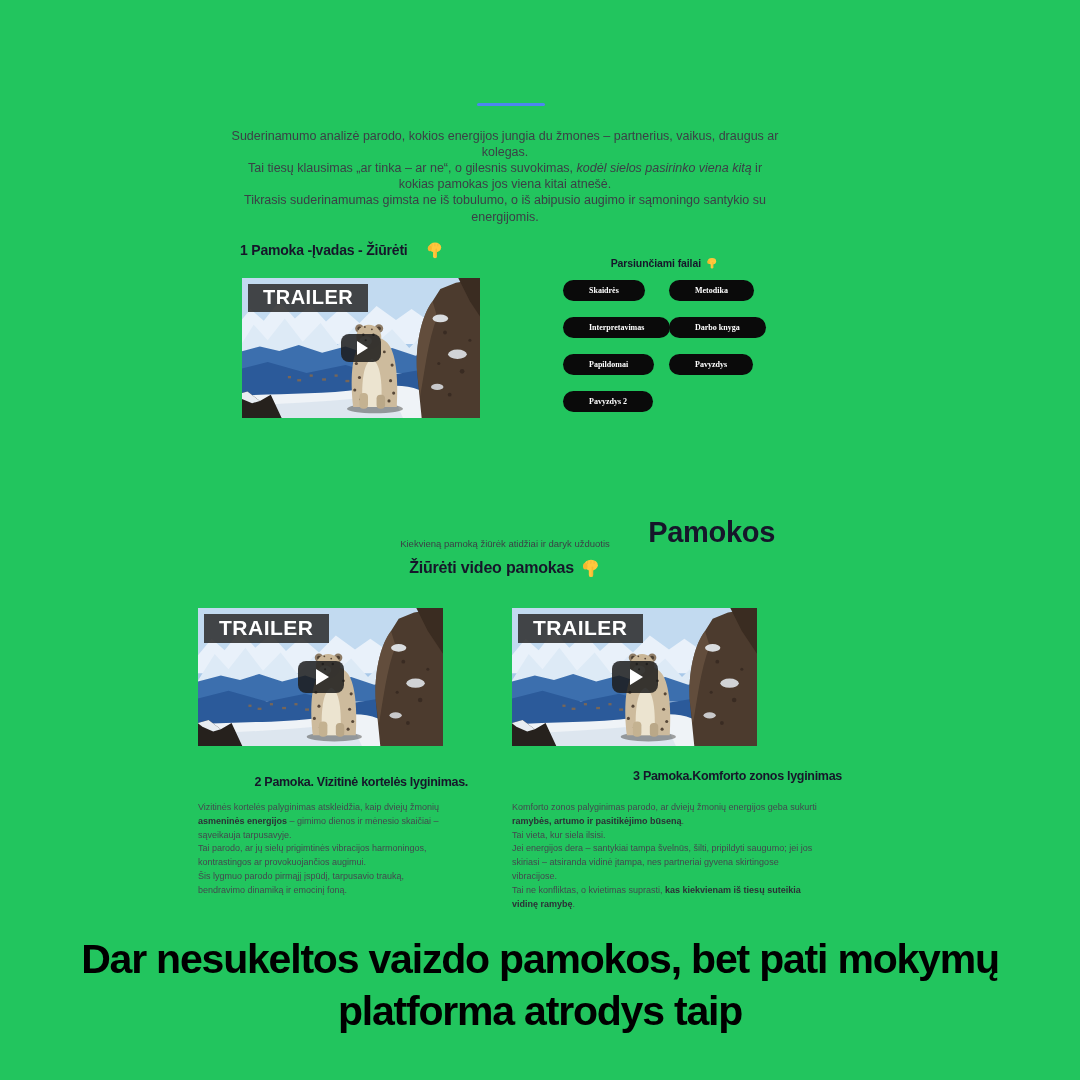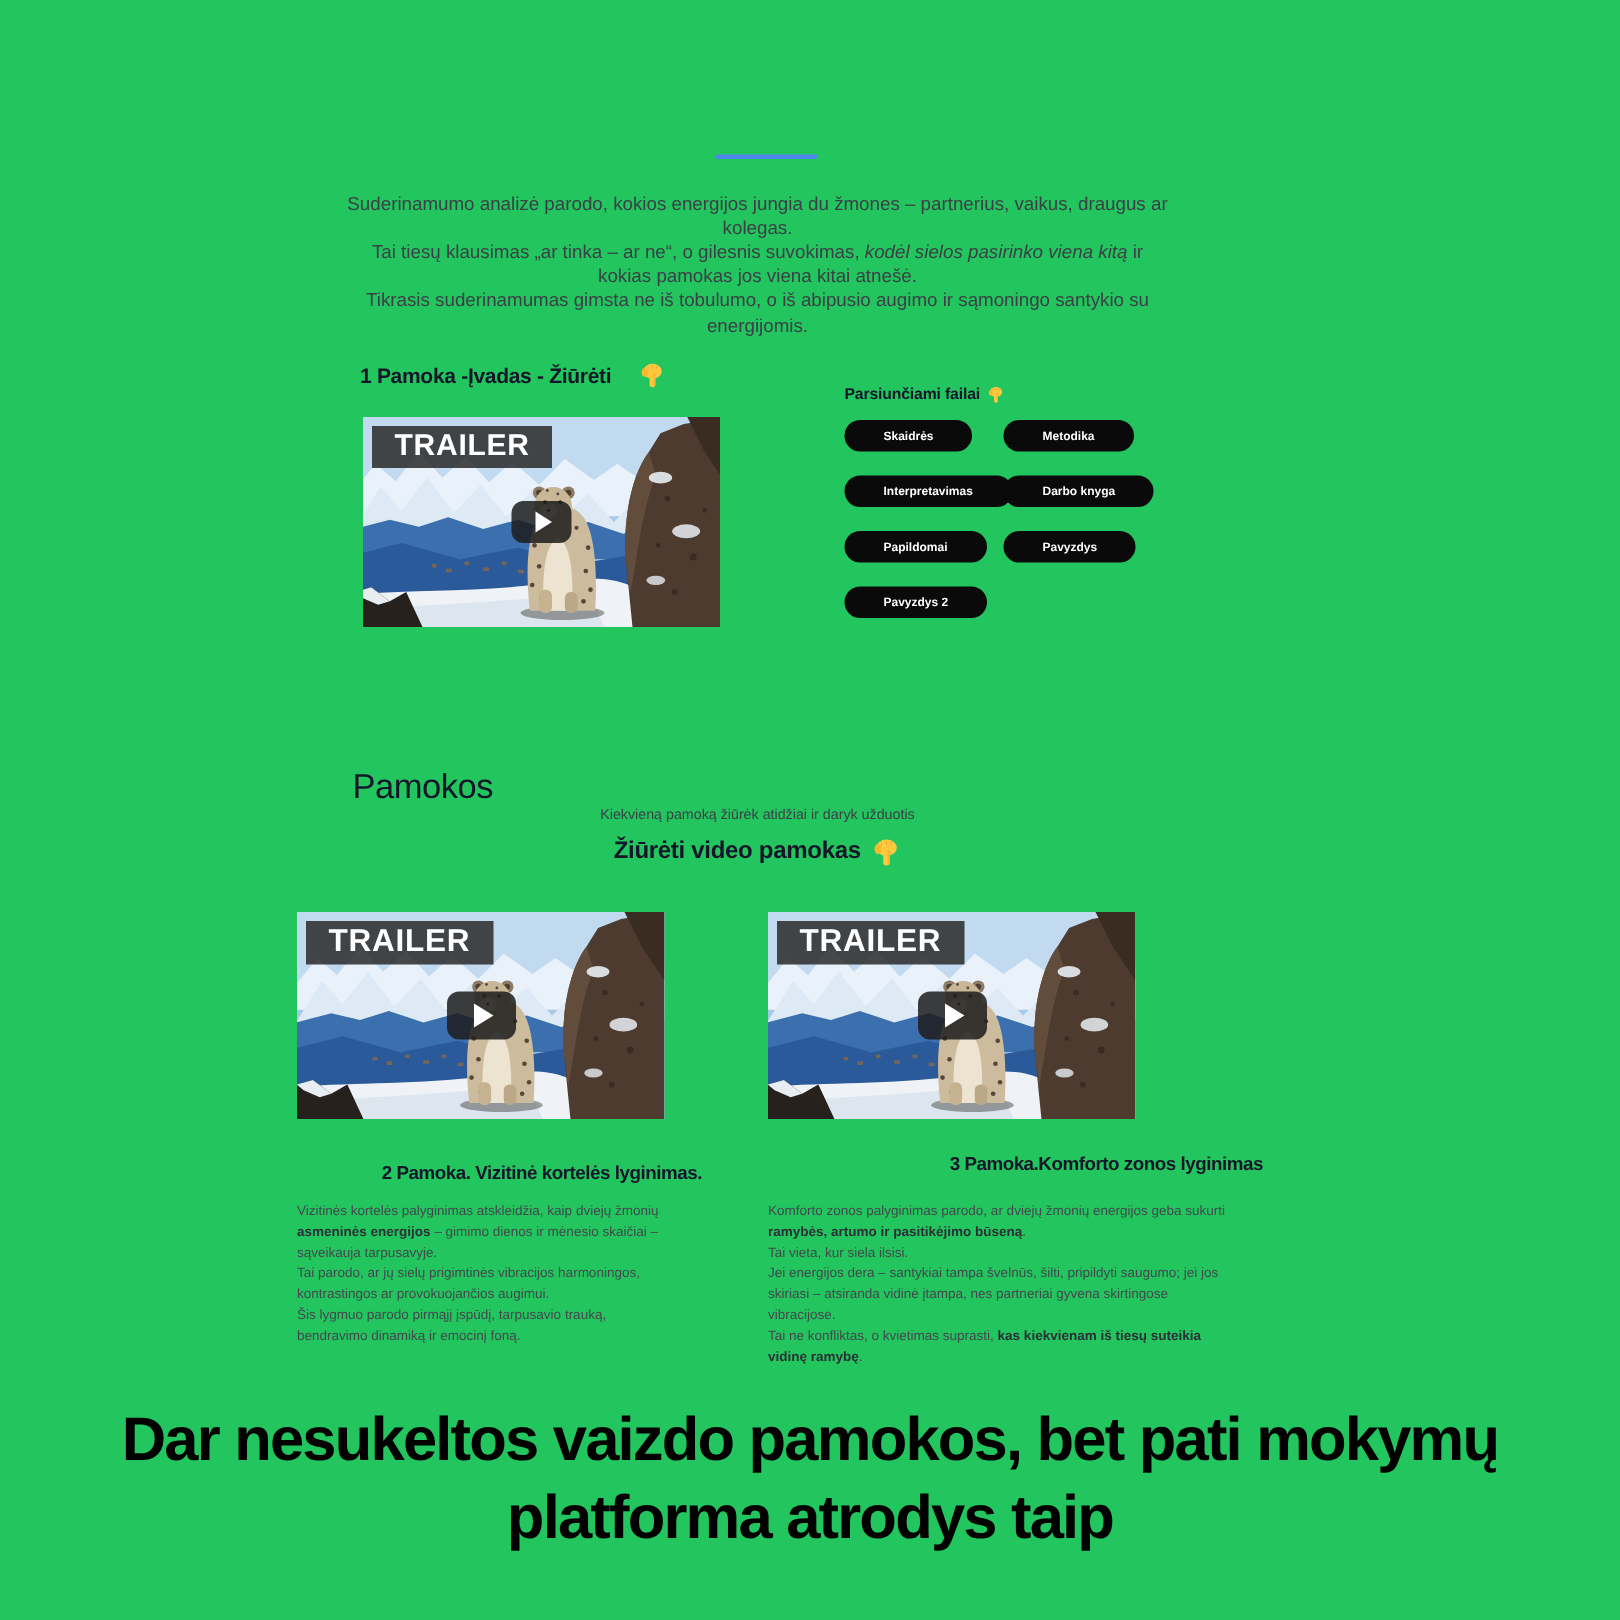--- a/index.html
+++ b/index.html
@@ -24,28 +24,28 @@
            font-weight:bold;font-size:21px;letter-spacing:0.5px;padding:2px 15px 4px;line-height:1.1;}
   .v1 .trailer{font-size:20px;}
   .playbtn{position:absolute;left:50%;top:50%;transform:translate(-50%,-50%);width:46px;height:32px;
            background:rgba(28,28,28,0.85);border-radius:8px;display:flex;align-items:center;justify-content:center;cursor:pointer;}
   .v1 .playbtn{width:40px;height:28px;}
   .tri{width:0;height:0;border-left:13px solid #fff;border-top:8px solid transparent;border-bottom:8px solid transparent;margin-left:3px;}
   .v1 .tri{border-left-width:11px;border-top-width:7px;border-bottom-width:7px;}
 
   .downloads{position:absolute;left:563px;top:257px;}
   .downloads-title{display:flex;align-items:center;gap:5px;font-size:10.5px;font-weight:bold;
-                   letter-spacing:-0.1px;color:#16162a;}
+                   letter-spacing:-0.1px;color:#16162a;justify-content:center;}
   .btn-grid{margin-top:11px;display:grid;grid-template-columns:106px auto;row-gap:16px;justify-items:start;}
   .pill{display:inline-flex;align-items:center;justify-content:center;min-width:66px;height:21px;
         padding:0 26px;box-sizing:border-box;background:#0a0a0a;color:#fff;font-size:8px;font-weight:bold;
-        border-radius:11px;border:none;font-family:Liberation Sans, sans-serif;cursor:pointer;white-space:nowrap;}
-
-  .pamokos-title{position:absolute;left:235px;top:492px;width:540px;text-align:left;
-                 font-size:23px;font-weight:normal;letter-spacing:-0.3px;color:#16162a;}
+        border-radius:11px;border:none;font-family:Liberation Serif, serif;cursor:pointer;white-space:nowrap;}
+
+  .pamokos-title{position:absolute;left:235px;top:492px;width:540px;text-align:right;
+                 font-size:29px;font-weight:bold;letter-spacing:-0.3px;color:#16162a;}
   .pamokos-sub{position:absolute;left:235px;top:538px;width:540px;text-align:center;font-size:9.5px;color:#3b4046;}
   .cta{position:absolute;left:235px;top:558px;width:540px;display:flex;align-items:center;justify-content:center;gap:7px;
        font-size:16px;font-weight:bold;letter-spacing:-0.2px;color:#16162a;}
 
   .card-title{position:absolute;font-size:12.5px;font-weight:bold;letter-spacing:-0.3px;color:#16162a;}
   .t2{left:198px;top:762px;width:270px;text-align:right;}
   .t3{left:512px;top:756px;width:330px;text-align:right;}
   .card-body{position:absolute;font-size:9px;line-height:13.8px;color:#44484e;white-space:pre-line;}
   .b2{left:198px;top:792px;width:254px;}
   .b3{left:512px;top:792px;width:312px;}

